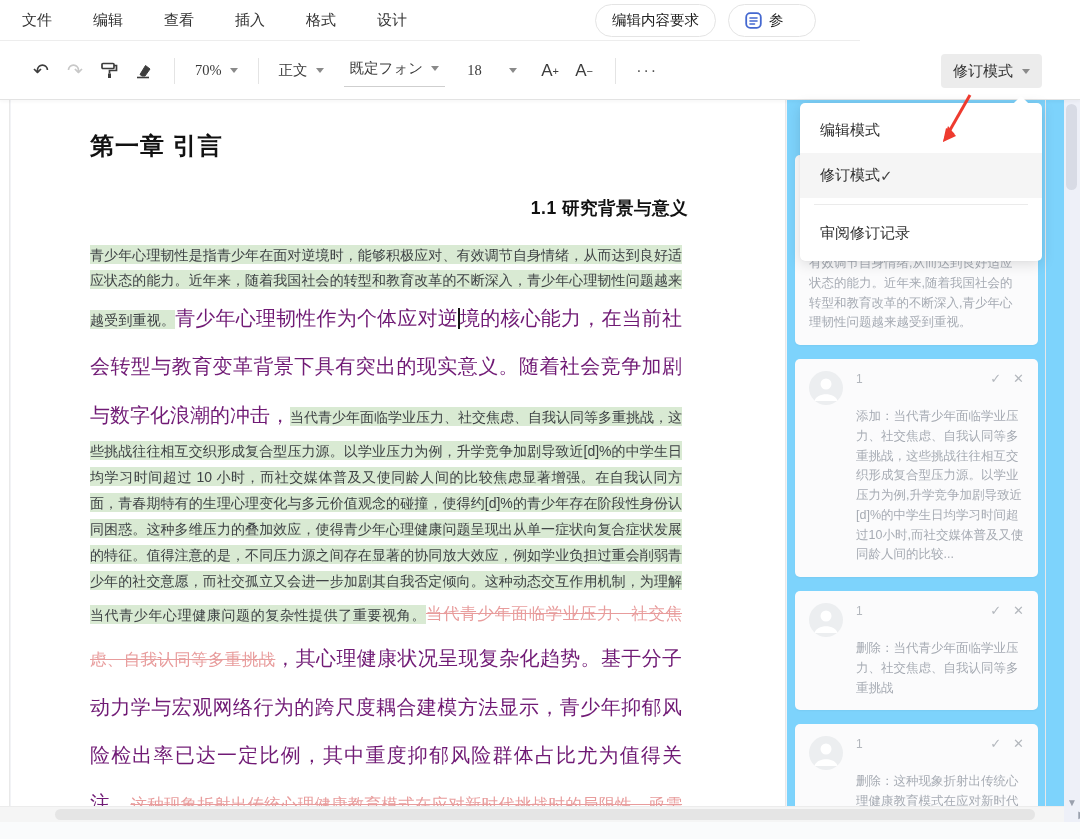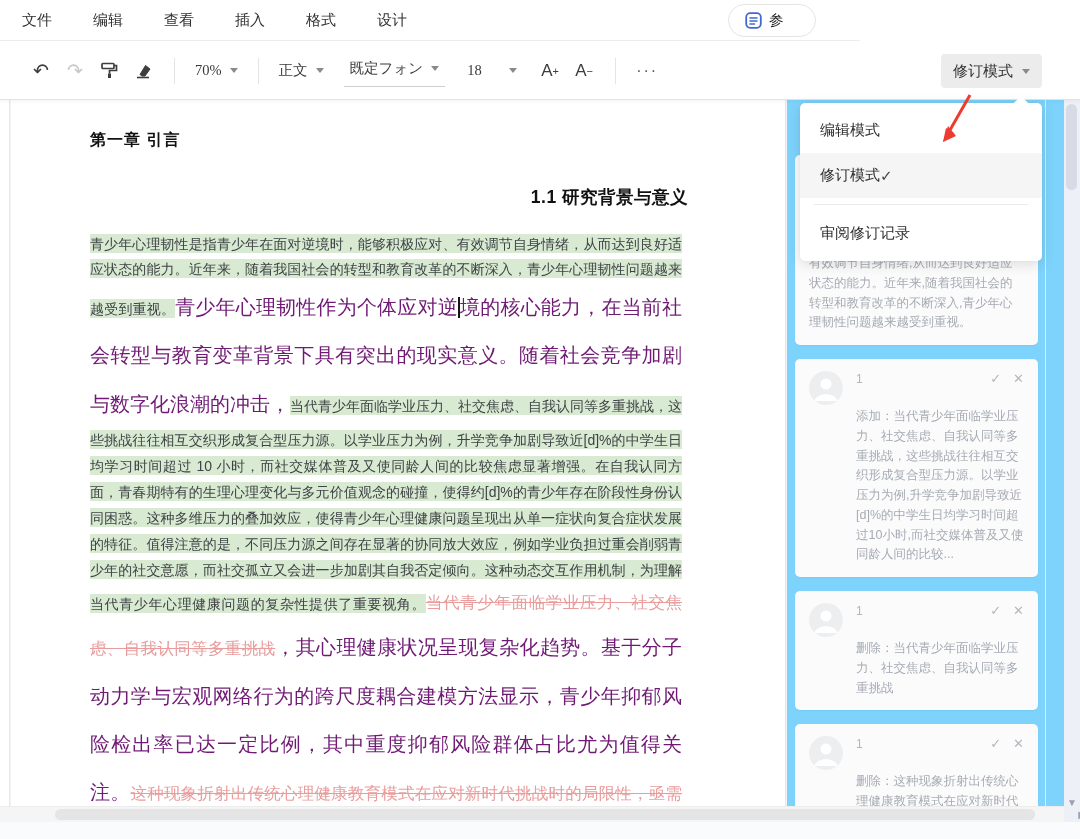--- a/index.html
+++ b/index.html
@@ -36,21 +36,21 @@
   .rev-btn { position:absolute; right:38px; top:12px; height:34px; padding:0 12px; border:none;
     background:#ececec; border-radius:4px; font-size:15px; color:#333; cursor:pointer;
     display:flex; align-items:center; gap:9px; }
 
   
   .workspace { position:absolute; left:0; top:100px; width:1080px; height:706px; background:#f2f3f6; }
   .left-rail { position:absolute; left:0; top:0; width:10px; height:706px; background:#fff; border-right:1px solid #e9e9e9; }
   .page { position:absolute; left:11px; top:0; width:775px; height:706px; background:#fff;
     border-right:1px solid #e7e8ea; overflow:hidden; }
   .doc-inner { padding:30px 0 0 79px; width:677px; }
-  .doc-h1 { font-size:16px; font-weight:bold; color:#111; letter-spacing:1px; }
+  .doc-h1 { font-size:24px; font-weight:bold; color:#111; letter-spacing:1px; }
   .doc-h2 { font-size:17.5px; font-weight:bold; color:#111; margin-top:34px; letter-spacing:.5px;text-align:right; }
   .docp { text-align:justify; margin-top:22px; width:592px; color:#262626; }
   .docp + .docp { margin-top:26px; }
   .run-n { font-size:20px; line-height:2.42; color:#701a75; }
   .run-i { font-size:14px; line-height:1.85; color:#3f4345; background:#d9ead3;
     padding:1.5px 0; box-decoration-break:clone; -webkit-box-decoration-break:clone; }
   .run-d { font-size:16.5px; line-height:2.42; color:#e89c9c; text-decoration:line-through; }
   .caret-i { display:inline-block; width:2px; height:21px; background:#151515; vertical-align:-4px; }
 
   
@@ -100,20 +100,21 @@
   <div class="menubar">
     <nav class="menus" id="menus">
         <span class="menu-item">文件</span>
         <span class="menu-item">编辑</span>
         <span class="menu-item">查看</span>
         <span class="menu-item">插入</span>
         <span class="menu-item">格式</span>
         <span class="menu-item">设计</span>
       </nav>
     <div class="mb-right" style="right:44px; position:absolute;">
+      <button class="pill">编辑内容要求</button>
       <button class="pill" style="width:88px; overflow:hidden; justify-content:flex-start;">
         <span class="docicon">
           <svg viewBox="0 0 17 17" width="17" height="17">
             <rect x="1.2" y="1.2" width="14.6" height="14.6" rx="4" fill="none" stroke="#4468d0" stroke-width="1.8"></rect>
             <line x1="5" y1="6" x2="12" y2="6" stroke="#4468d0" stroke-width="1.6" stroke-linecap="round"></line>
             <line x1="5" y1="9" x2="12" y2="9" stroke="#4468d0" stroke-width="1.6" stroke-linecap="round"></line>
             <line x1="5" y1="12" x2="9.5" y2="12" stroke="#4468d0" stroke-width="1.6" stroke-linecap="round"></line>
           </svg>
         </span>
         <span>参</span>

